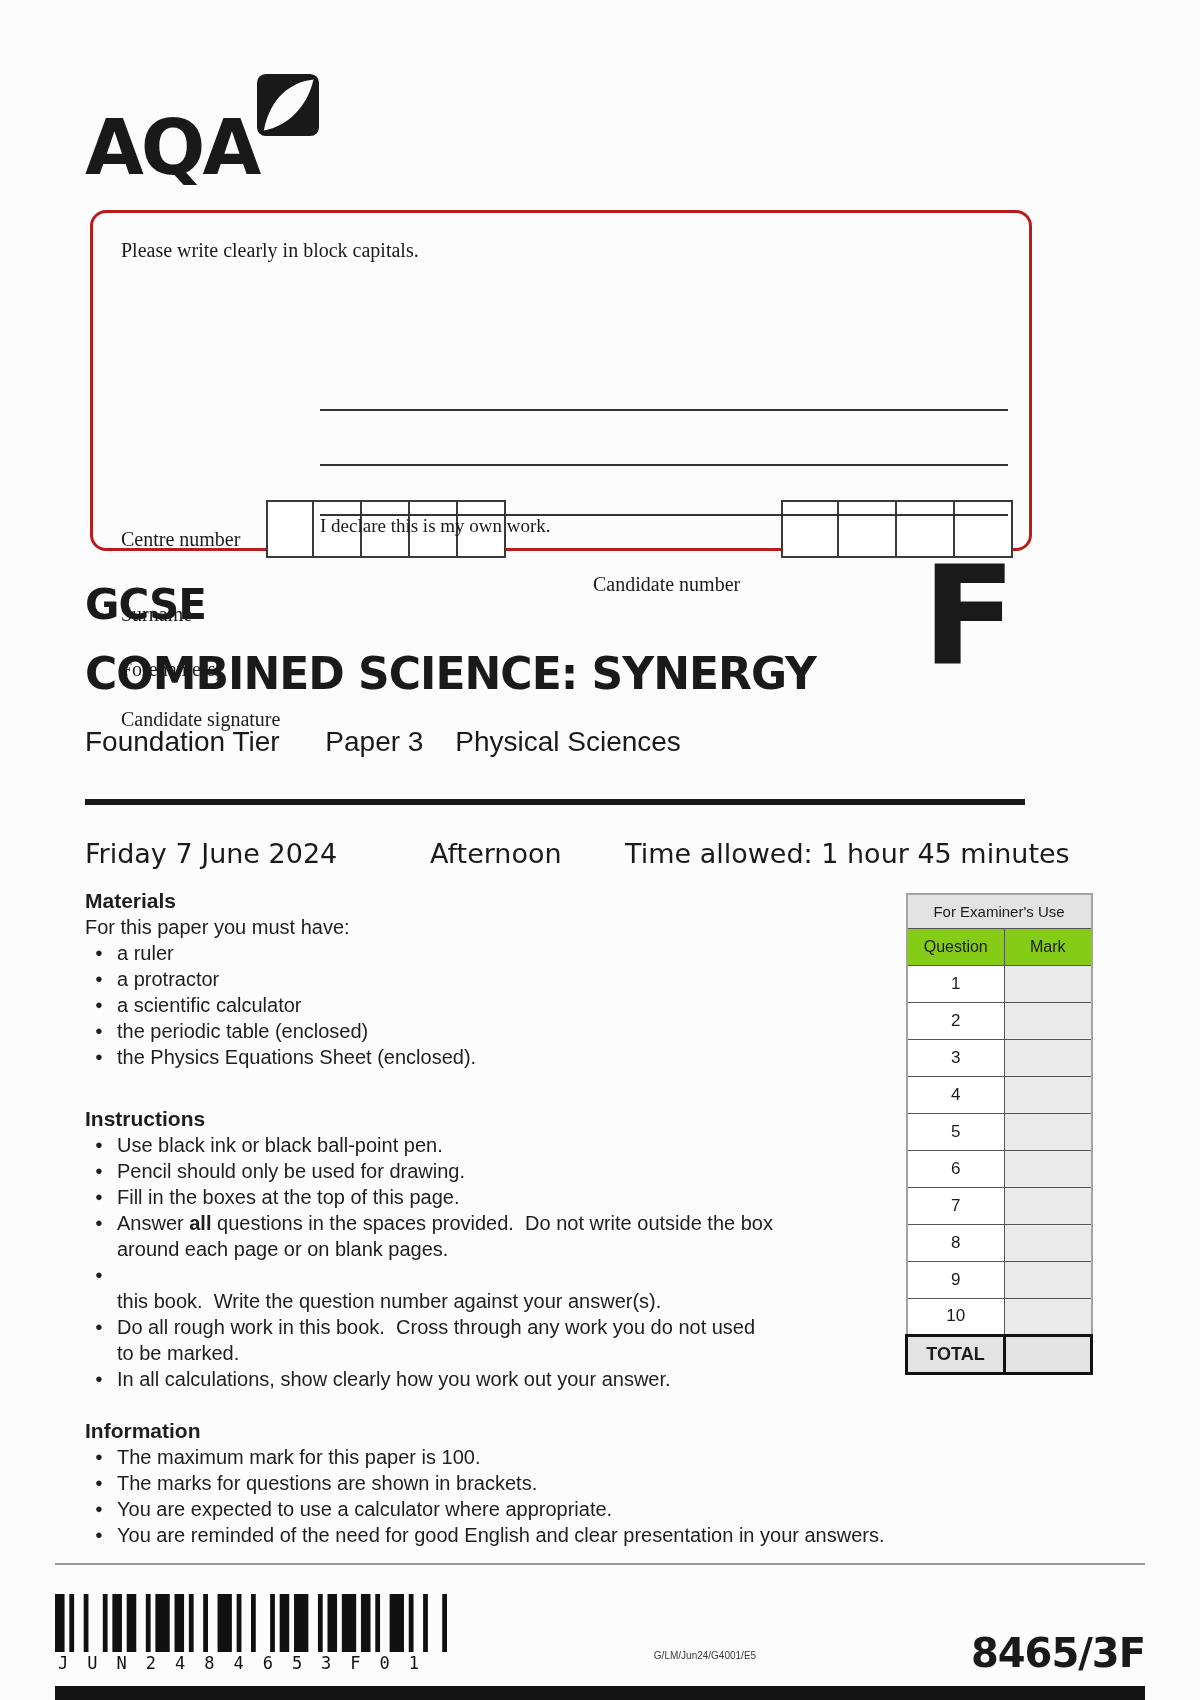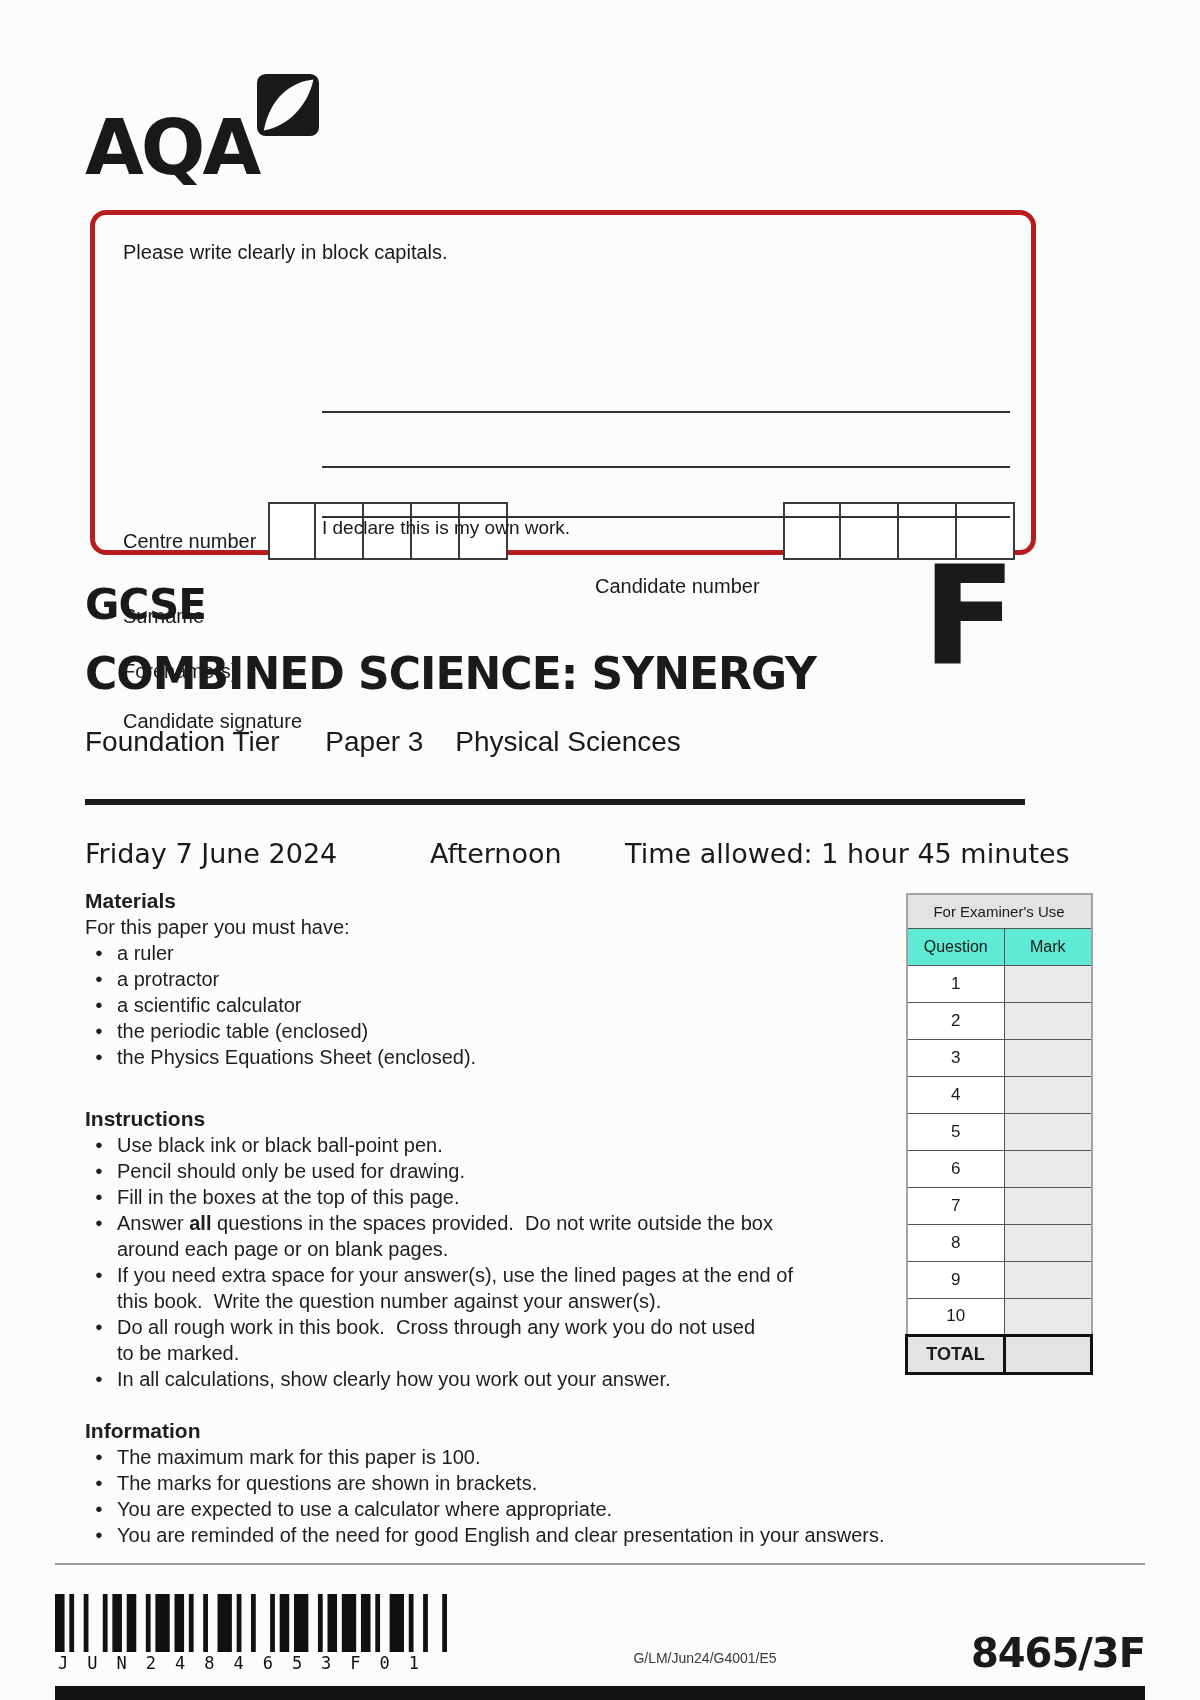--- a/index.html
+++ b/index.html
@@ -16,21 +16,21 @@
   .logo-text{
     position:absolute;left:0;bottom:2px;
     font-family:"DejaVu Sans",sans-serif;font-weight:700;
     font-size:76px;line-height:1;letter-spacing:-3px;color:#191919;
   }
   .leaf{position:absolute;left:172px;top:4px;width:62px;height:62px;}
 
   
   .form-box{
     left:90px;top:210px;width:936px;height:335px;
-    border:5px solid #b91c1c;border-radius:16px;background:transparent;
+    border:3px solid #b91c1c;border-radius:16px;background:transparent;font-family:Liberation Serif, serif;
   }
   .form-box .instruction{position:absolute;left:28px;top:26px;font-size:20px;}
   .fb-label{position:absolute;font-size:20px;color:#1b1b1b;}
   .boxes{position:absolute;display:flex;}
   .cell{
     width:48px;height:58px;background:#ffffff;
     border:2px solid #3a3a3a;box-sizing:border-box;
   }
   .cell + .cell{border-left:none;}
   .cand .cell{width:58px;}
@@ -67,38 +67,38 @@
   
   .exam-table{
     left:905px;top:893px;border-collapse:collapse;
     font-size:16px;color:#1b1b1b;background:#fff;
     border:2px solid #a3a3a3;table-layout:fixed;
   }
   .exam-table th,.exam-table td{
     border:1px solid #555;text-align:center;padding:0;box-sizing:border-box;
   }
   .exam-table .title-row th{height:34px;background:#e3e3e3;font-weight:400;font-size:15px;}
-  .exam-table .hdr-row th{height:37px;font-weight:400;font-size:16px;background:#5eead4;}
+  .exam-table .hdr-row th{height:37px;font-weight:400;font-size:16px;background:#84cc16;}
   .exam-table .qcol{width:98px;}
   .exam-table .mcol{width:87px;}
   .exam-table tbody td{height:37px;font-size:17px;}
   .exam-table tbody td.m{background:#eaeaea;}
   .exam-table .total-row td{
     height:38px;background:#e3e3e3;font-weight:700;font-size:18px;
     border:3px solid #111;
   }
 
   
   .foot-rule{left:55px;top:1563px;width:1090px;height:0;border-top:2px solid #9a9a9a;}
   .barcode{left:55px;top:1594px;width:392px;height:58px;}
   .barcode-text{
     left:58px;top:1653px;font-family:"DejaVu Sans Mono",monospace;
     font-size:17px;letter-spacing:19px;color:#111;white-space:nowrap;
   }
-  .print-code{left:555px;top:1650px;width:300px;text-align:center;font-size:14px;color:#3a3a3a;}
+  .print-code{left:555px;top:1650px;width:300px;text-align:center;font-size:10px;color:#3a3a3a;}
   .paper-code{
     left:900px;top:1630px;width:245px;text-align:right;
     font-family:"DejaVu Sans",sans-serif;font-weight:700;font-size:40px;letter-spacing:-1px;
   }
   .bottom-bar{left:55px;top:1686px;width:1090px;height:14px;background:#141414;}
 </style>
 </head>
 <body>
 
 <div class="abs logo">
@@ -204,21 +204,21 @@
       <div class="bullet-item">
         <span class="dot" style="font-size: 13px;">●</span>
         <span class="btext"><span>Fill in the boxes at the top of this page.</span></span>
       </div>
       <div class="bullet-item">
         <span class="dot" style="font-size: 13px;">●</span>
         <span class="btext"><span>Answer </span><b>all</b><span> questions in the spaces provided.  Do not write outside the box</span><br><span>around each page or on blank pages.</span></span>
       </div>
       <div class="bullet-item">
         <span class="dot" style="font-size: 13px;">●</span>
-        <span class="btext"><span>If you need extra space for your answer(s), use the lined pages at the end of</span><br><span>this book.  Write the question number against your answer(s).</span></span>
+        <span class="btext"><br><span>this book.  Write the question number against your answer(s).</span></span>
       </div>
       <div class="bullet-item">
         <span class="dot" style="font-size: 13px;">●</span>
         <span class="btext"><span>Do all rough work in this book.  Cross through any work you do not used</span><br><span>to be marked.</span></span>
       </div>
       <div class="bullet-item">
         <span class="dot" style="font-size: 13px;">●</span>
         <span class="btext"><span>In all calculations, show clearly how you work out your answer.</span></span>
       </div>
     </div>

